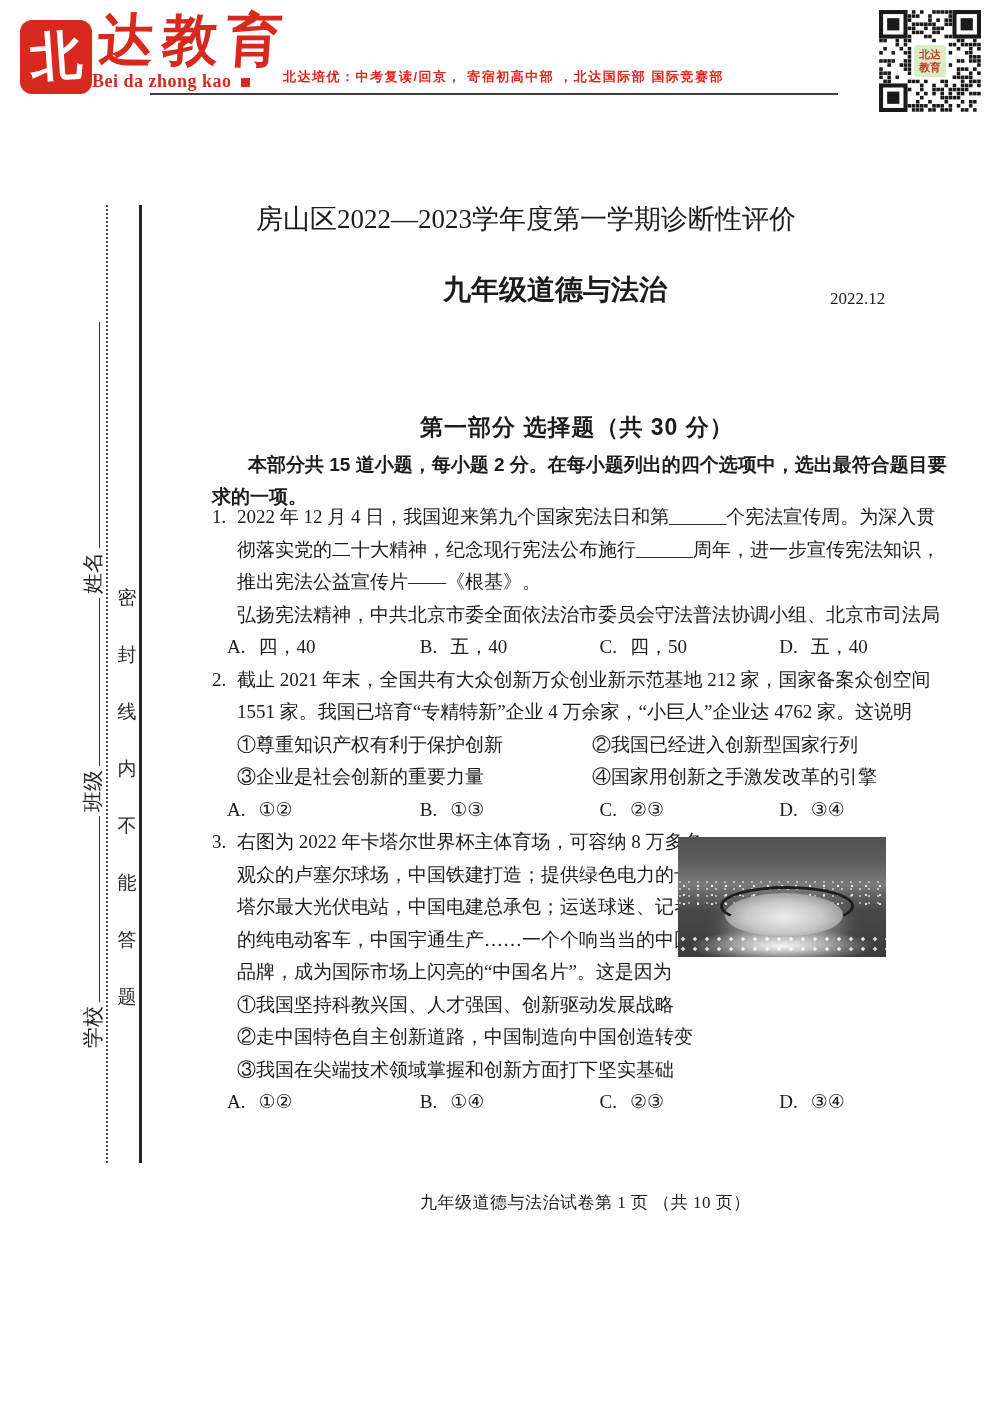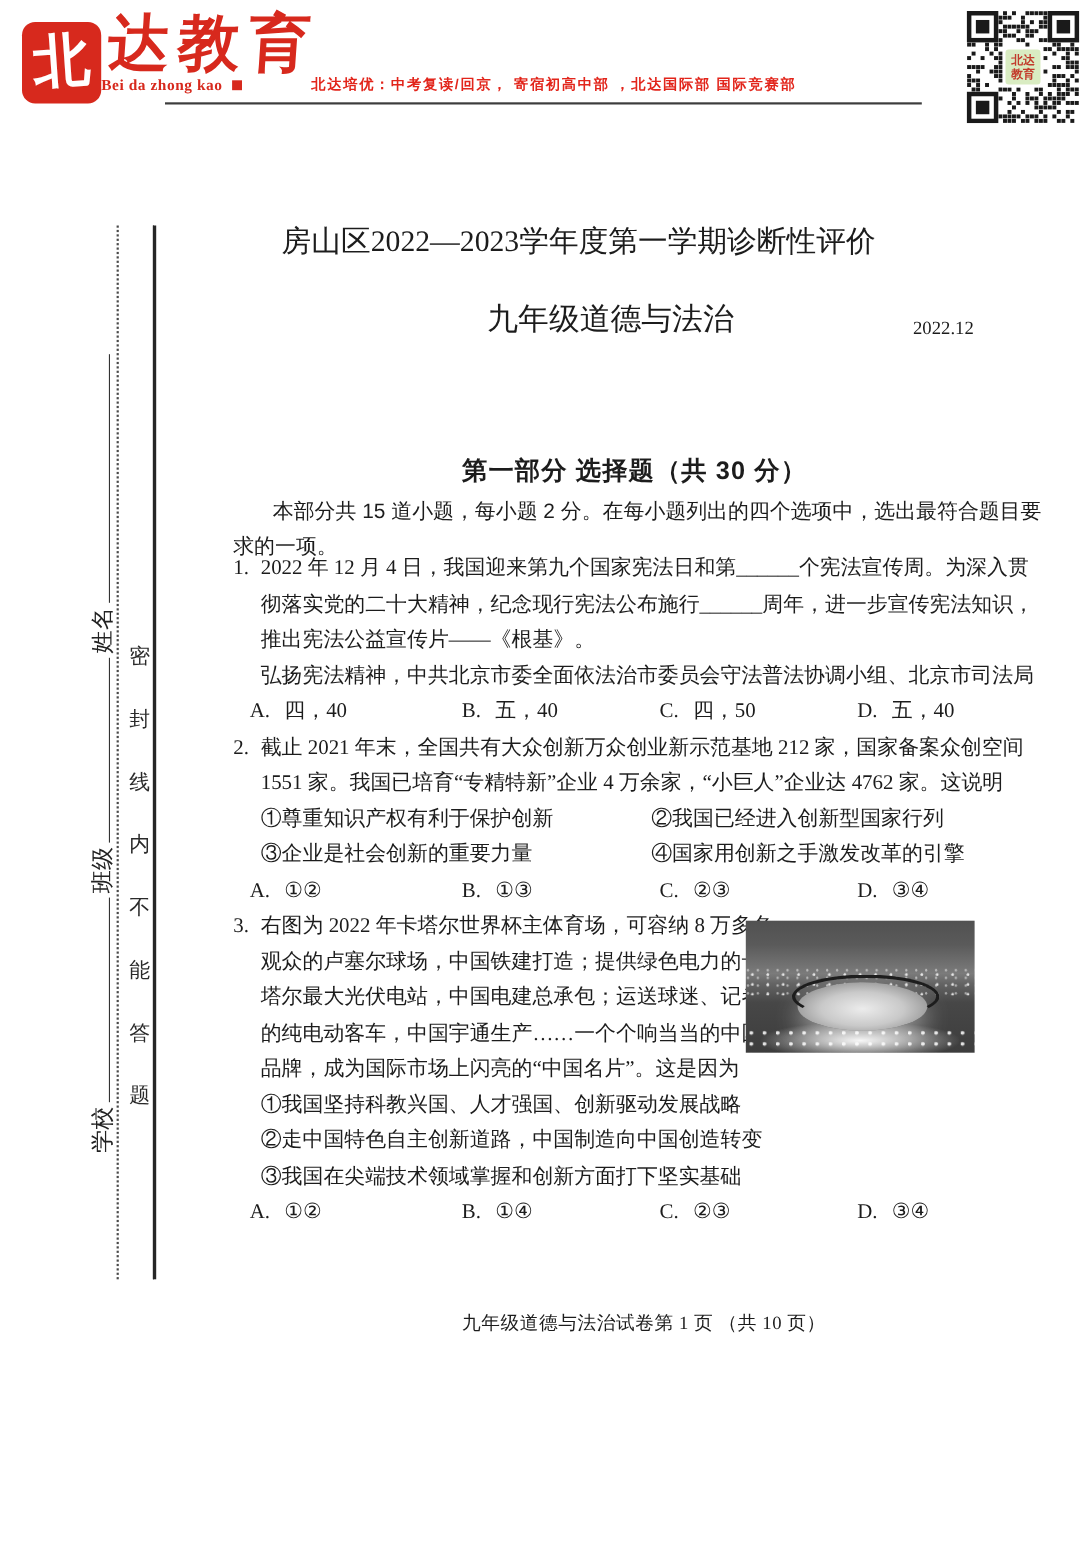--- a/index.html
+++ b/index.html
@@ -7,21 +7,21 @@
         font-family:"Liberation Serif",serif;color:#1c1c1c;overflow:hidden;}
   .abs{position:absolute;}
 
   
   .stamp{left:22px;top:22px;width:68px;height:70px;background:#d7291d;border-radius:10px;
          box-shadow:0 0 0 2px #d7291d;display:flex;align-items:center;justify-content:center;}
   .stamp-char{color:#fff;font-size:52px;font-weight:bold;font-family:"Liberation Serif",serif;
               transform:rotate(-4deg);line-height:1;}
   .wordmark{left:98px;top:12px;font-size:56px;font-weight:bold;color:#d7291d;
             letter-spacing:8px;font-family:"Liberation Serif",serif;transform:skewX(-4deg);line-height:1;}
-  .pinyin{left:92px;top:71px;font-size:14px;font-weight:bold;color:#d7291d;
+  .pinyin{left:92px;top:71px;font-size:18px;font-weight:bold;color:#d7291d;
           font-family:"Liberation Serif",serif;letter-spacing:.5px;}
   .pinyin .sq{display:inline-block;width:9px;height:9px;background:#d7291d;margin-left:9px;}
   .slogan{left:283px;top:68px;font-size:13px;font-weight:bold;color:#e2251b;
           font-family:"Liberation Sans",sans-serif;letter-spacing:1.5px;white-space:nowrap;text-align:right;}
   .header-rule{left:150px;top:93px;width:688px;height:2px;background:#3d3d3d;}
   .qr{left:878px;top:10px;width:104px;height:102px;text-align:center;}
 
   
   .dotted-line{left:106px;top:205px;height:958px;width:0;border-left:2px dotted #4a4a4a;}
   .solid-line{left:139px;top:205px;height:958px;width:2px;background:#262626;
@@ -29,26 +29,26 @@
   .seal-warning{left:116px;top:588px;width:22px;display:flex;flex-direction:column;gap:38px;
                 font-size:19px;color:#2a2a2a;text-align:center;line-height:1;}
   .fields-strip{left:80px;top:1048px;width:815px;height:26px;transform:rotate(-90deg);
                 transform-origin:0 0;white-space:nowrap;font-size:21px;color:#222;line-height:26px;}
   .v-blank{display:inline-block;height:2px;border-bottom:1.5px solid #333;
            vertical-align:baseline;margin:0 4px;}
   .b1{width:186px}.b2{width:168px}.b3{width:226px}
 
   
   .title1{left:256px;top:201px;font-size:27px;letter-spacing:0;white-space:nowrap;}
-  .title2{left:443px;top:271px;font-size:28px;font-weight:normal;
+  .title2{left:443px;top:271px;font-size:28px;font-weight:bold;
           font-family:"Liberation Sans",sans-serif;white-space:nowrap;}
   .date{left:830px;top:289px;font-size:17px;}
   .part-heading{left:420px;top:412px;font-size:23px;font-weight:bold;
                 font-family:"Liberation Sans",sans-serif;letter-spacing:1px;white-space:nowrap;}
-  .inst{font-family:"Liberation Sans",sans-serif;font-weight:normal;font-size:19px;white-space:nowrap;}
+  .inst{font-family:"Liberation Sans",sans-serif;font-weight:bold;font-size:19px;white-space:nowrap;}
   .inst1{left:248px;top:452px;}
   .inst2{left:212px;top:484px;}
 
   
   .questions{left:212px;top:501px;width:706px;}
   .q-line{height:32.5px;line-height:32.5px;white-space:nowrap;font-size:19px;}
   .cont,.sub{padding-left:25px;}
   .q-num{display:inline-block;width:25px;}
   .opts{padding-left:15px;}
   .opt{display:inline-block;}

